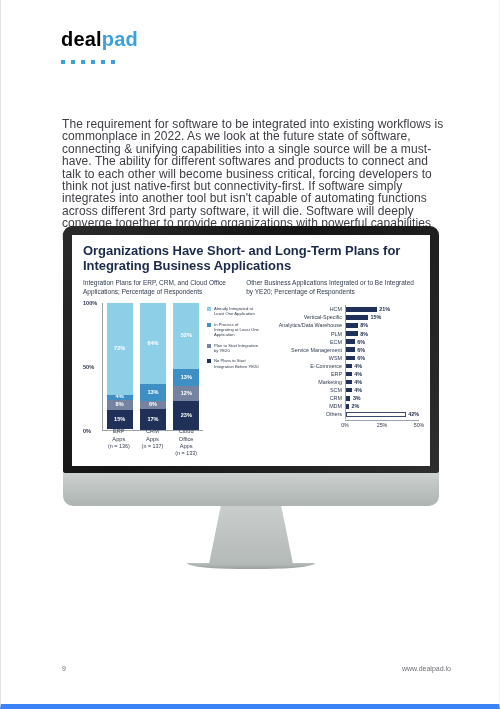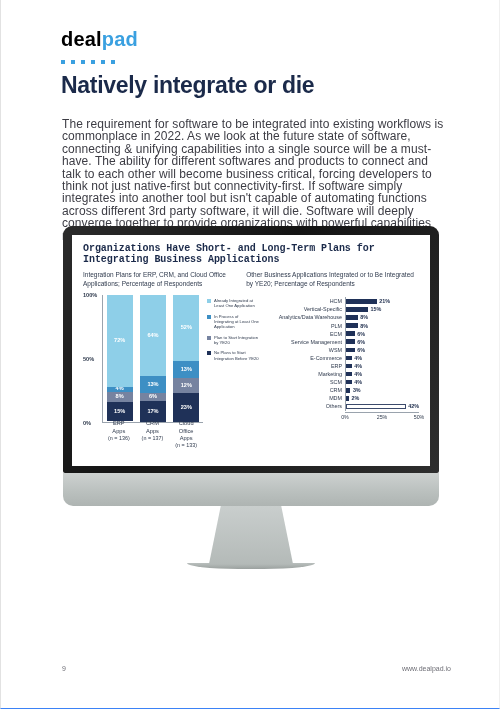--- a/index.html
+++ b/index.html
@@ -8,21 +8,21 @@
     background: #ffffff;
     font-family: "Liberation Sans", sans-serif;
     overflow: hidden;
   }
   .page {
     position: relative;
     width: 500px; height: 709px;
     background: #fff;
     border-left: 1px solid #e2e2e2;
     border-right: 1px solid #f0f0f0;
-    border-bottom: 1px solid #3b82f6;
+    border-bottom: 5px solid #3b82f6;
   }
 
   
   .brand {
     position: absolute; left: 60px; top: 28px;
     font-size: 20px; font-weight: 700; letter-spacing: .2px;
   }
   .brand .b-pad  { color: #3aa0e0; }
 
   .dots {
@@ -73,23 +73,22 @@
   }
   .base {
     width: 128px; height: 6px; margin: -1px auto 0 auto;
     background: linear-gradient(180deg,#b9bfbd,#9ba19f);
     border-radius: 0 0 40% 40% / 0 0 100% 100%;
   }
 
   
   .chart-head { padding: 8px 11px 0 11px; }
   .chart-title {
-    font-size: 10px; font-weight: 700; color: #1b2a4a;
+    font-size: 13px; font-weight: 700; color: #1b2a4a;
     letter-spacing: -.05px;
-    font-family: Liberation Mono, monospace;
   }
   .subheads { display: flex; margin-top: 6px; }
   .subhead {
     font-size: 6.5px; line-height: 8.6px; color: #2f3a4d;
   }
   .sub-left  { width: 170px; }
   .sub-right { width: 180px; }
 
   .charts { display: flex; padding: 2px 11px 0 11px; }
 
@@ -168,21 +167,20 @@
   </div>
   <div class="dots" id="dots">
       <i></i>
       <i></i>
       <i></i>
       <i></i>
       <i></i>
       <i></i>
     </div>
 
-  <h1 class="page-title">Natively integrate or die</h1>
 
   <p class="para para-top">The requirement for software to be integrated into existing workflows is commonplace in 2022. As we look at the future state of software, connecting &amp; unifying capabilities into a single source will be a must-have. The ability for different softwares and products to connect and talk to each other will become business critical, forcing developers to think not just native-first but connectivity-first. If software simply integrates into another tool but isn't capable of automating functions across different 3rd party software, it will die. Software will deeply converge together to provide organizations with powerful capabilities not possible from the use of siloed tools.</p>
 
   <div class="monitor">
     <div class="screen-bezel">
       <div class="screen">
 
         <div class="chart-head">
           <div class="chart-title">Organizations Have Short- and Long-Term Plans for Integrating Business Applications</div>
           <div class="subheads">

